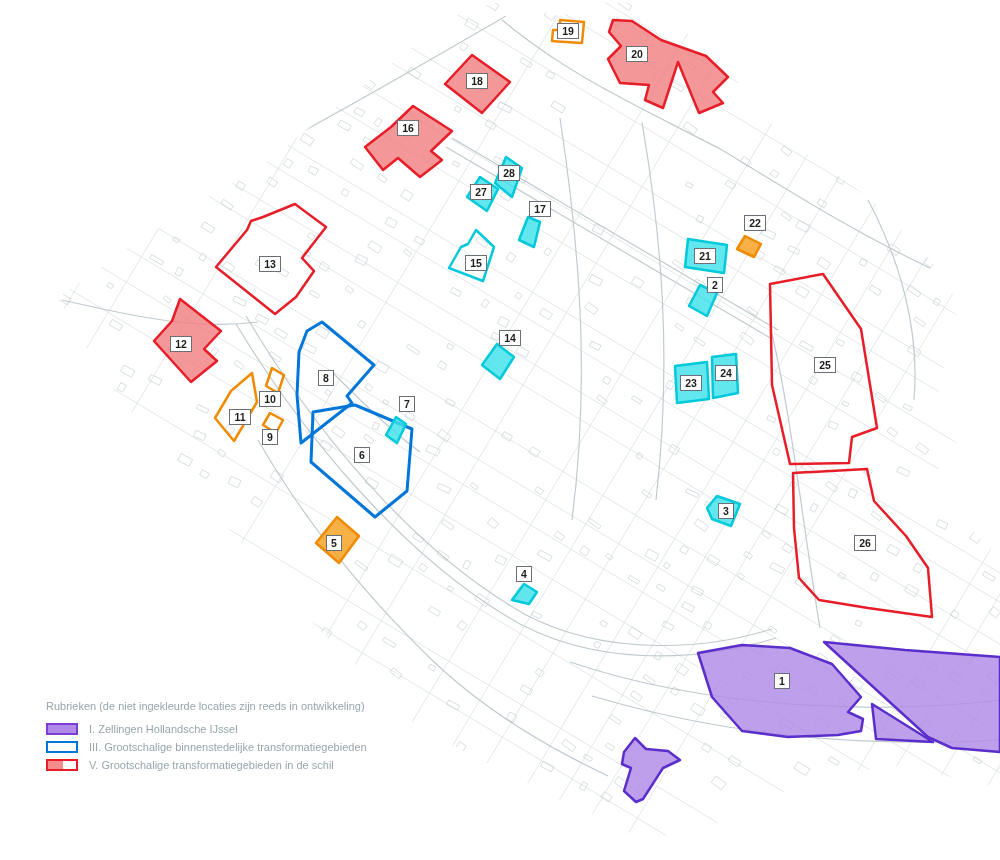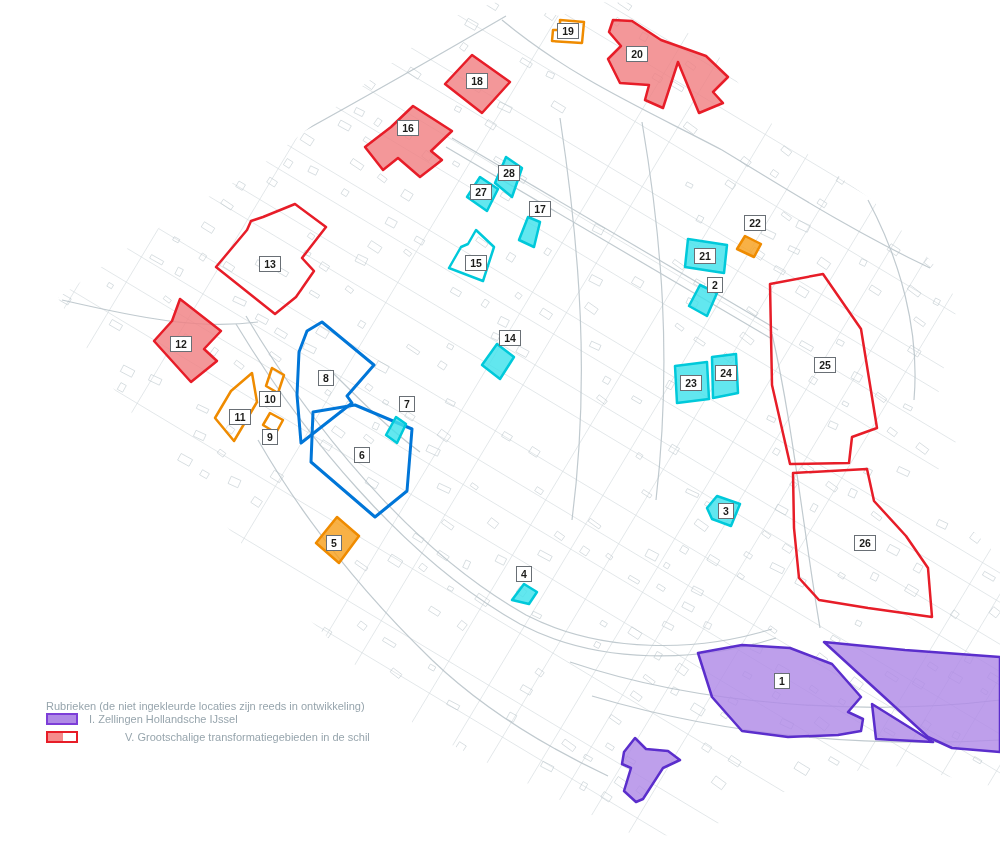--- a/index.html
+++ b/index.html
@@ -2,21 +2,21 @@
 <html><head>
 <meta charset="utf-8">
 <style>
   html,body{margin:0;padding:0;background:#ffffff;}
   .stage{
     position:relative;width:1000px;height:860px;background:#ffffff;overflow:hidden;
     font-family:"Liberation Sans",sans-serif;
   }
   .stage svg{position:absolute;left:0;top:0;}
   .legend{position:absolute;left:46px;top:700px;width:380px;}
-  .legend-title{font-size:11px;color:#97a5ad;margin-bottom:0;white-space:nowrap;}
+  .legend-title{font-size:11px;color:#97a5ad;margin-bottom:10px;white-space:nowrap;}
   .legend-row{display:flex;align-items:center;margin-bottom:5px;height:13px;}
   .legend-swatch{width:28px;height:8px;border:2px solid #999;margin-right:11px;flex:none;background:#fff;}
   .legend-label{font-size:11px;color:#97a5ad;white-space:nowrap;}
 </style>
 </head>
 <body>
 
 <div class="stage">
   <svg id="map-svg" width="1000" height="860" viewBox="0 0 1000 860">
       <defs>
@@ -547,19 +547,23 @@
     </svg>
 
   <div class="legend">
     <div class="legend-title" style="color: rgb(151, 165, 173);">Rubrieken (de niet ingekleurde locaties zijn reeds in ontwikkeling)</div>
     <div id="legend-rows">
         <div class="legend-row">
       <span class="legend-swatch" style="border-color: rgb(125, 62, 216); background: rgb(176, 138, 230);"></span>
       <span class="legend-label" style="color: rgb(151, 165, 173);">I. Zellingen Hollandsche IJssel</span>
     </div>
         <div class="legend-row">
+      <span class="legend-swatch" style="border-color: rgb(0, 118, 216); background: rgb(255, 255, 255);"></span>
+      <span class="legend-label" style="color: rgb(151, 165, 173);">III. Grootschalige binnenstedelijke transformatiegebieden</span>
+    </div>
+        <div class="legend-row">
       <span class="legend-swatch" style="border-color: rgb(231, 29, 40); background: linear-gradient(90deg, rgb(245, 140, 140) 0px, rgb(245, 140, 140) 55%, rgb(255, 255, 255) 55%);"></span>
-      <span class="legend-label" style="color: rgb(151, 165, 173); margin-left: 36px;">V. Grootschalige transformatiegebieden in de schil</span>
+      <span class="legend-label" style="color: rgb(151, 165, 173);">V. Grootschalige transformatiegebieden in de schil</span>
     </div>
       </div>
   </div>
 
 </div>
 
 </body></html>

